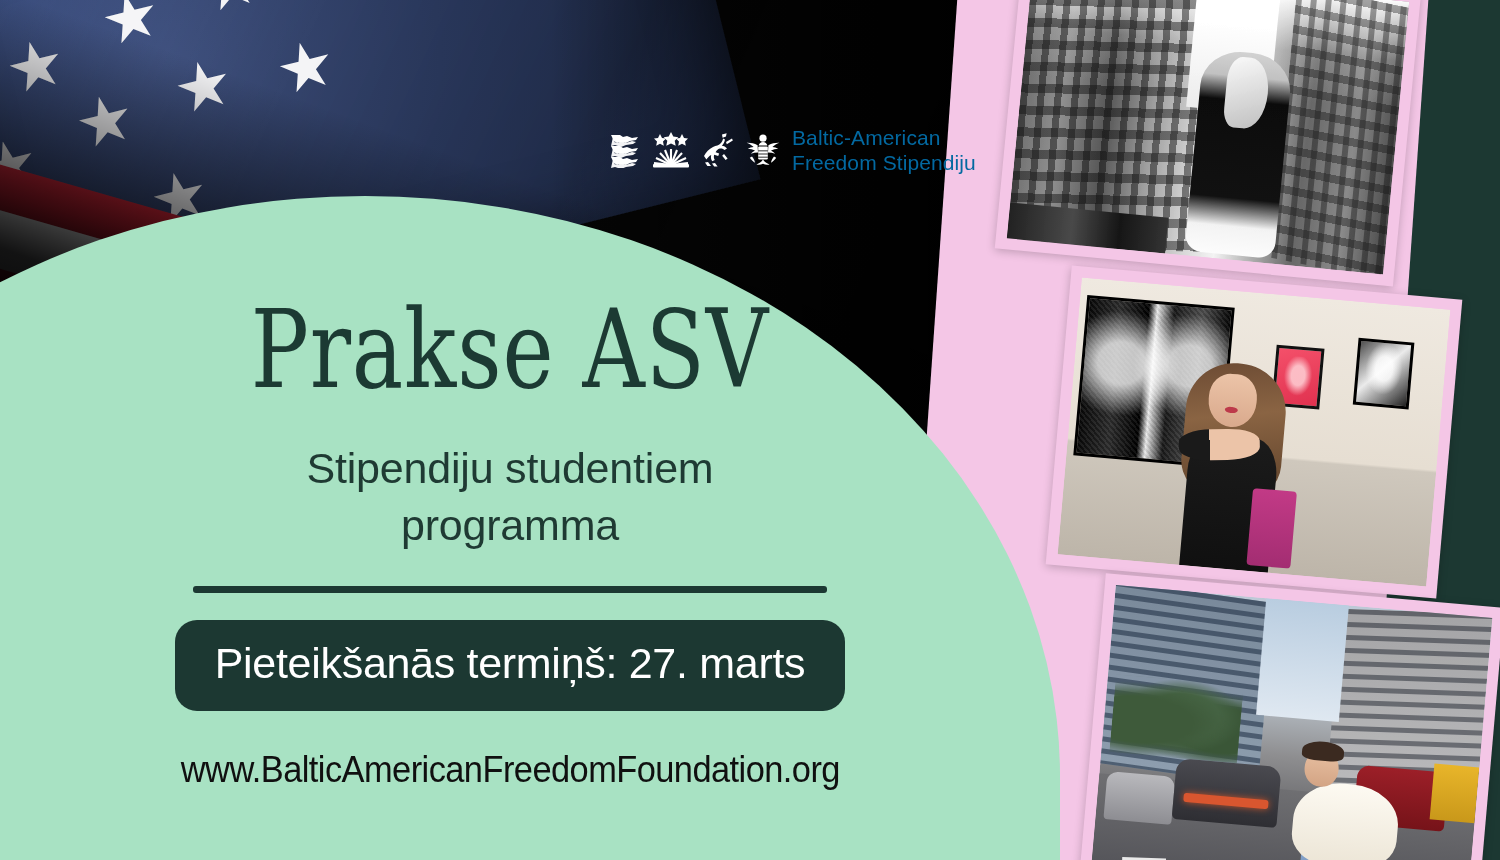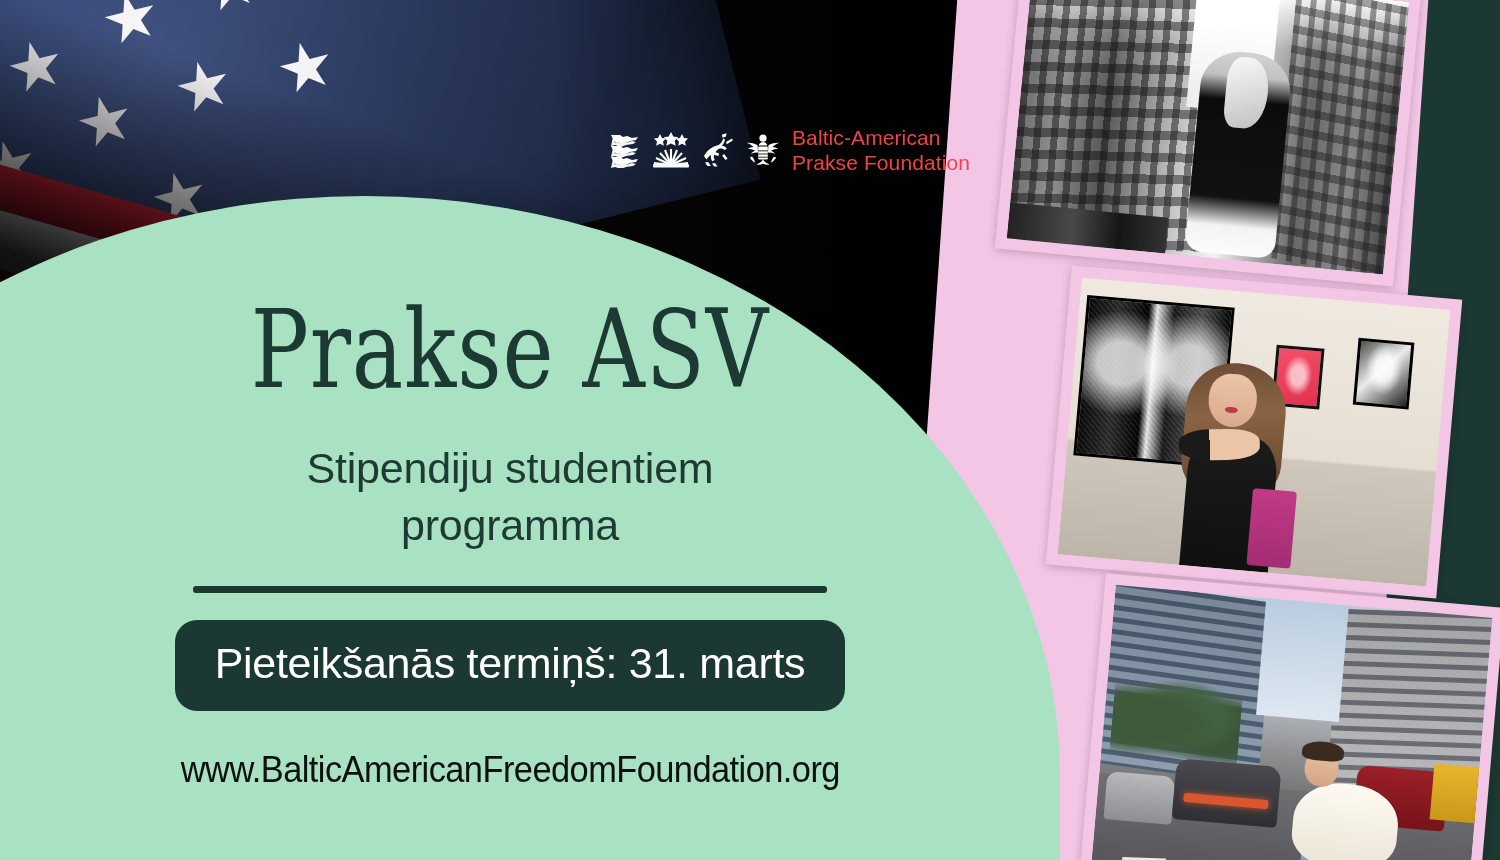--- a/index.html
+++ b/index.html
@@ -56,21 +56,21 @@
   }
 
   
   .logo{
     position:absolute; left:608px; top:125px;
     display:flex; align-items:center; gap:11px; z-index:6;
   }
   .logo .crest{ display:flex; align-items:center; gap:9px; }
   .logo .crest svg{ display:block; }
   .logo .wordmark{
-    color:#ef4444; font-size:21px; line-height:1.2; font-weight:400;
+    color:#0369a1; font-size:21px; line-height:1.2; font-weight:400;
     letter-spacing:.1px; white-space:nowrap;
   }
 
   
   .mint{
     position:absolute;
     left:-330px; top:196px;
     width:1390px; height:1260px;
     background:#a8e2c3;
     border-radius:50% 50% 0 0 / 46% 46% 0 0;
@@ -417,34 +417,34 @@
           <path d="M12.6 13.2C9 11.4 5.4 10.6 1.6 10.8c2.6 1 5 2.4 7 4.2-2 .2-4 .8-5.8 1.8 2.6.2 5 .8 7.2 1.8-1.6.8-3 1.8-4.2 3.2 2.4-.8 4.8-1.2 7.2-1.2z"></path>
           <path d="M23.4 13.2c3.6-1.8 7.2-2.6 11-2.4-2.6 1-5 2.4-7 4.2 2 .2 4 .8 5.8 1.8-2.6.2-5 .8-7.2 1.8 1.6.8 3 1.8 4.2 3.2-2.4-.8-4.8-1.2-7.2-1.2z"></path>
           <path d="M18 27.6c-1.6 2.4-3.8 4-6.6 4.8 2.2.6 4.4.4 6.6-.6 2.2 1 4.4 1.2 6.6.6-2.8-.8-5-2.4-6.6-4.8z"></path>
           <path d="M7 24.6c1.6 1.8 2.6 3.8 3 6.2-2-1.4-3.8-3-5.2-5zM29 24.6c-1.6 1.8-2.6 3.8-3 6.2 2-1.4 3.8-3 5.2-5z"></path>
         </g>
       </svg>
 
     </div>
     <div class="wordmark">
       <div>Baltic-American</div>
-      <div>Prakse Foundation</div>
+      <div>Freedom Stipendiju</div>
     </div>
   </div>
 
   <div class="mint"></div>
 
   <div class="content">
     <div class="headline">Prakse ASV</div>
     <div class="subtitle">
       <div>Stipendiju studentiem</div>
       <div>programma</div>
     </div>
     <div class="rule"></div>
-    <div class="badge">Pieteikšanās termiņš: 31. marts</div>
+    <div class="badge">Pieteikšanās termiņš: 27. marts</div>
     <div class="url">www.BalticAmericanFreedomFoundation.org</div>
   </div>
 
   <div class="greenband"></div>
   <div class="pinkstrip"></div>
 
   <div class="photos">
 
     <div class="card card1">
       <div class="frame">

